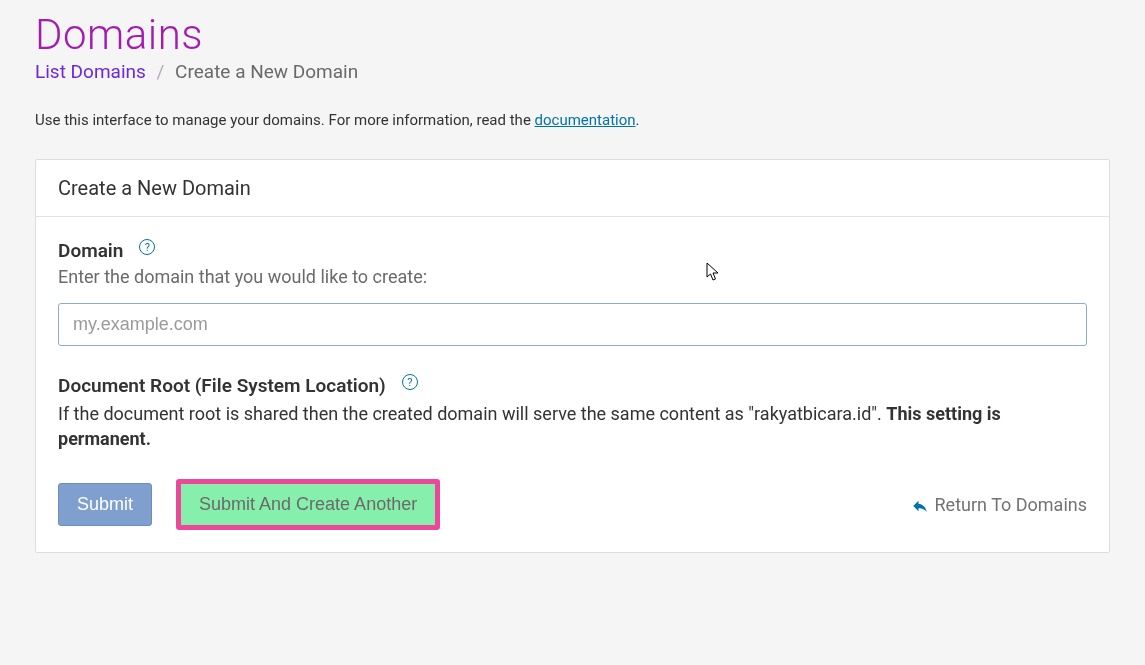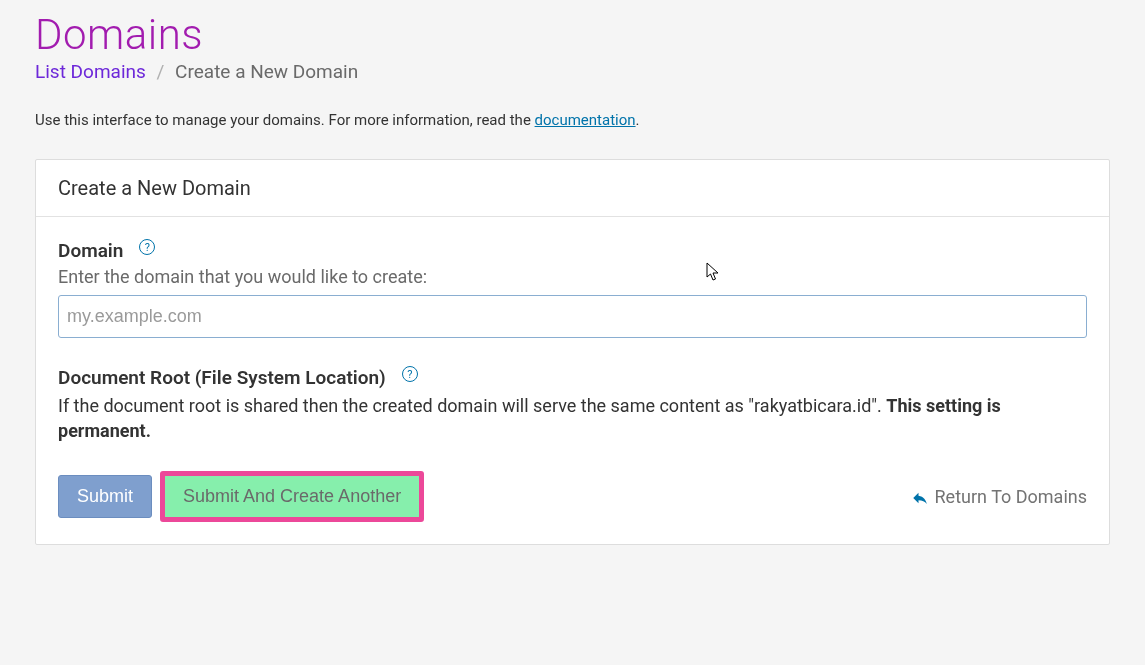--- a/index.html
+++ b/index.html
@@ -79,25 +79,25 @@
     align-items: center;
     justify-content: center;
     font-size: 11px;
     color: #0073aa;
     cursor: pointer;
     font-weight: normal;
   }
   .field-hint {
     font-size: 18px;
     color: #6a6a6a;
-    margin-bottom: 8px;
+    margin-bottom: 16px;
   }
   .text-input {
     width: 100%;
-    padding: 10px 8px;
+    padding: 10px 14px;
     font-size: 18px;
     border: 1px solid #8aaed1;
     border-radius: 3px;
     color: #333;
     outline: none;
   }
   .text-input::placeholder {
     color: #9a9a9a;
   }
   .section {
@@ -121,21 +121,21 @@
   }
   .checkbox {
     width: 17px;
     height: 17px;
     accent-color: #1a73e8;
     cursor: pointer;
   }
   .actions {
     display: flex;
     align-items: center;
-    gap: 8px;
+    gap: 24px;
     margin-top: 8px;
   }
   .btn {
     padding: 10px 18px;
     font-size: 18px;
     border-radius: 3px;
     cursor: pointer;
     border: 1px solid transparent;
   }
   .btn-primary {

